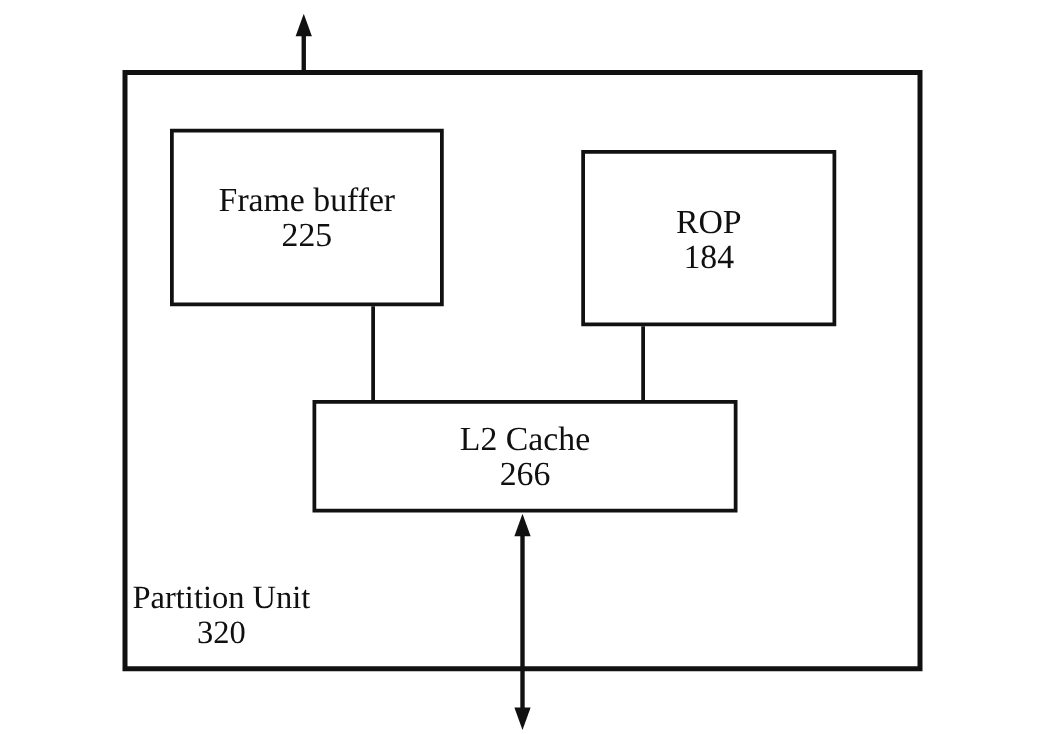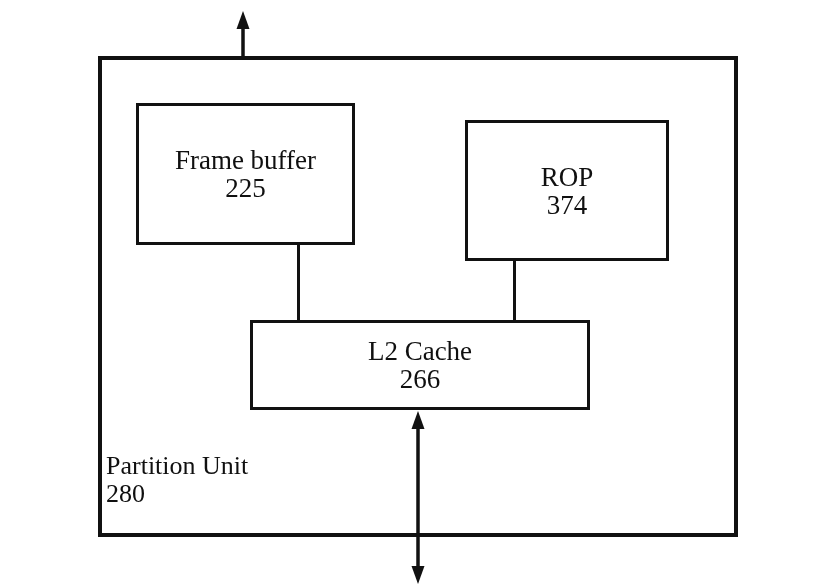--- a/index.html
+++ b/index.html
@@ -46,21 +46,22 @@
   .fbi-box  { left: 136px; top: 103px; width: 219px; height: 142px; }
   .rop-box  { left: 465px; top: 120px; width: 204px; height: 141px; align-items: center; }
   .l2-box   { left: 250px; top: 320px; width: 340px; height:  90px; text-align: center; }
   .ref-num {
     text-decoration-thickness: 2px;
     text-underline-offset: 4px;
   }
   .outer-label {
     position: absolute;
     left: 106px;
-    top: 452px;
+    top: 464px;
+    text-align: center;
     font-size: 26px;
     line-height: 28px;
   }
   .connector {
     position: absolute;
     width: 3px;
     background: var(--line);
   }
   .conn-fbi { left: 297px; top: 242px; height: 80px; }
   .conn-rop { left: 513px; top: 243px; height: 79px; }
@@ -88,32 +89,32 @@
 
   <div class="connector conn-rop"></div>
 
   <div class="box fbi-box">
     <span>Frame buffer</span>
     <span class="ref-num">225</span>
   </div>
 
   <div class="box rop-box">
     <span>ROP</span>
-    <span class="ref-num">374</span>
+    <span class="ref-num">184</span>
   </div>
 
   <div class="box l2-box">
     <span>L2 Cache</span>
     <span class="ref-num">266</span>
   </div>
 
   <svg class="arrow-svg arrow-bottom" width="18" height="174" viewBox="0 0 18 174">
     <line x1="9" y1="14" x2="9" y2="161" stroke="#111111" stroke-width="3.5"></line>
     <polygon points="9,1 2.5,19 15.5,19" fill="#111111"></polygon>
     <polygon points="9,174 2.5,156 15.5,156" fill="#111111"></polygon>
   </svg>
 
   <div class="outer-label">
     <div>Partition Unit</div>
-    <div class="ref-num">280</div>
+    <div class="ref-num">320</div>
   </div>
 
 </div>
 
 </body></html>

